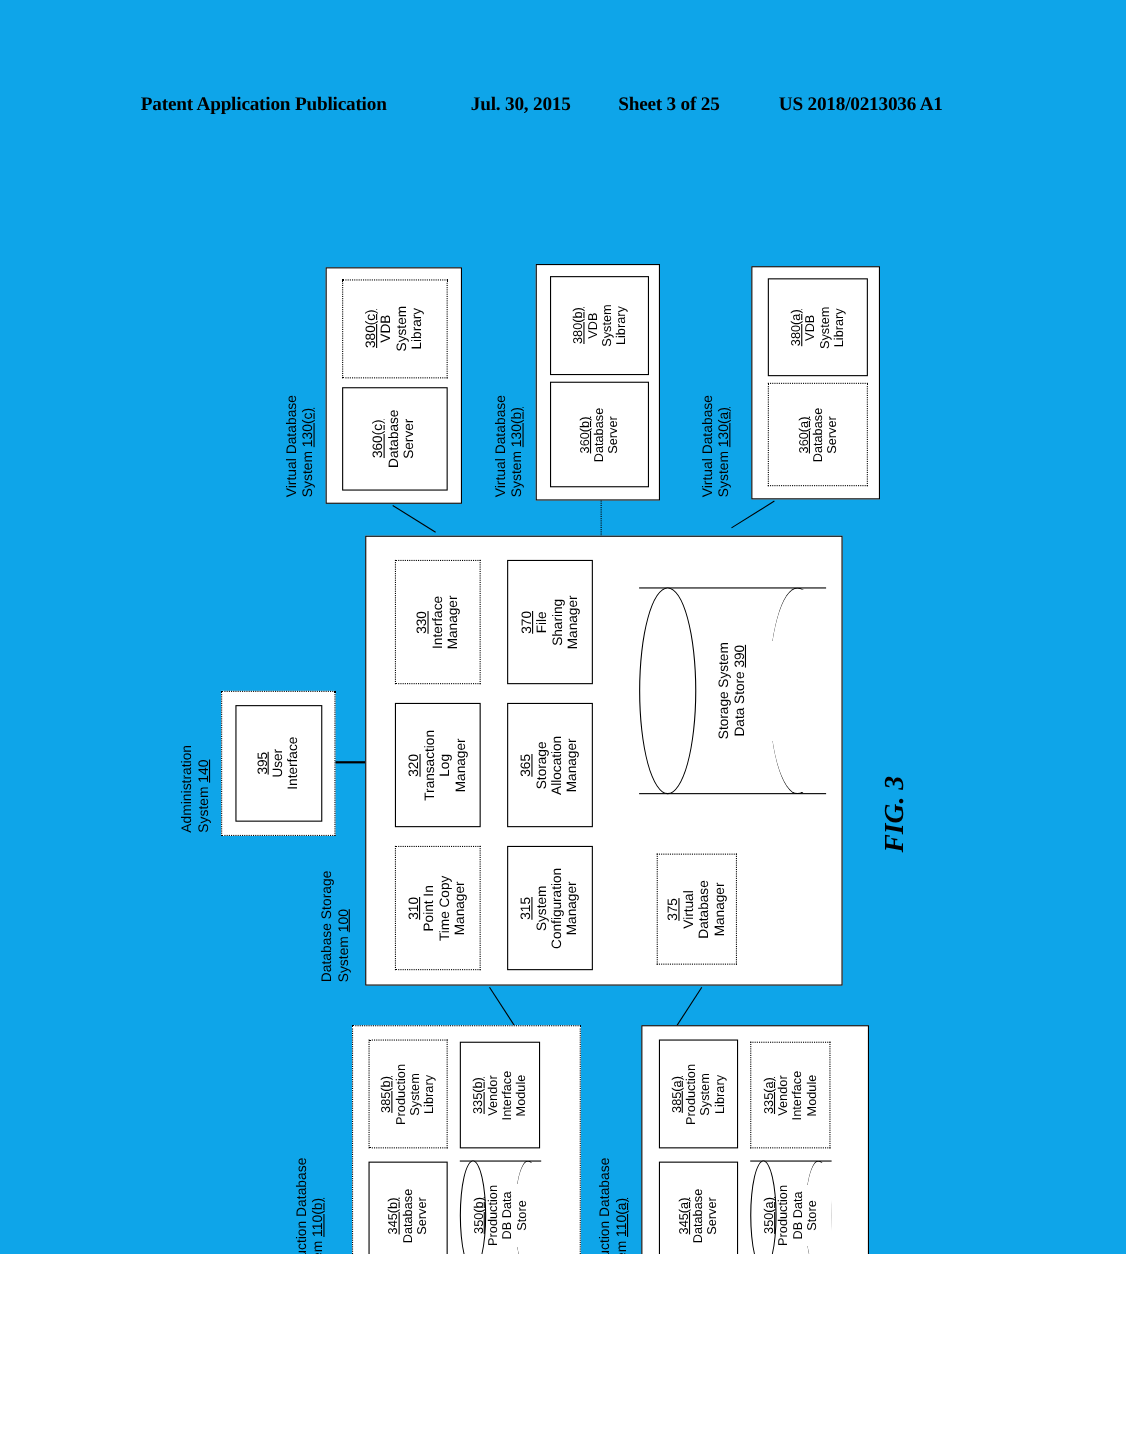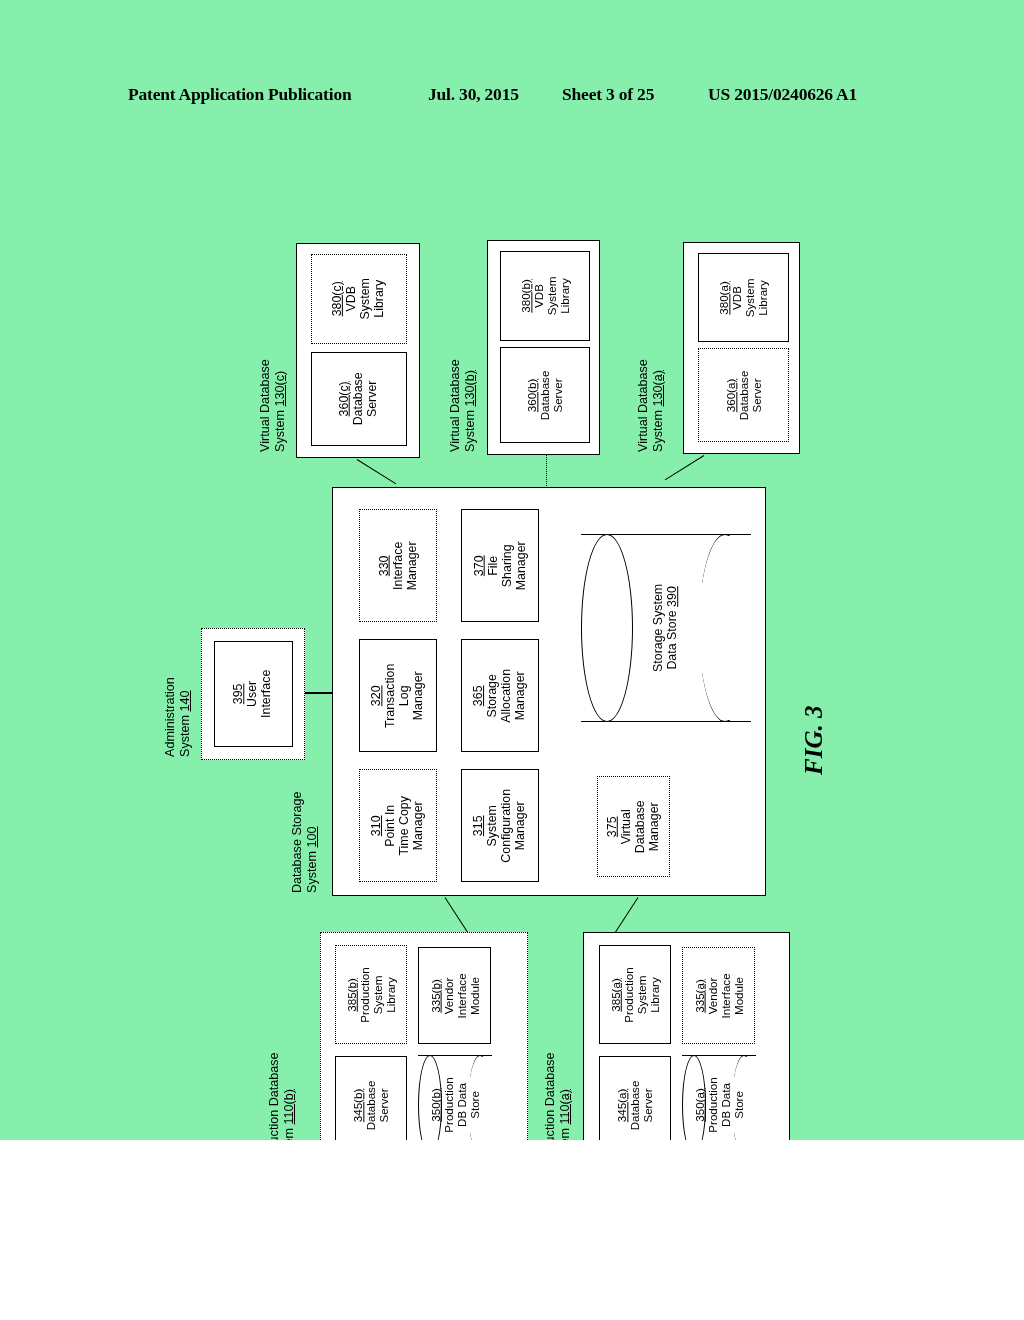--- a/index.html
+++ b/index.html
@@ -4,21 +4,21 @@
 <style>
   html, body {
     margin: 0;
     padding: 0;
     background: #ffffff;
   }
   #page {
     position: relative;
     width: 1024px;
     height: 1140px;
-    background: #86efac;
+    background: #0ea5e9;
     font-family: "Liberation Sans", sans-serif;
     color: #000000;
     overflow: hidden;
   }
 
   
   #pub-header {
     position: absolute;
     top: 84px;
     left: 0;
@@ -143,21 +143,21 @@
 </style>
 </head>
 <body>
 
 <div id="page">
 
   <div id="pub-header">
     <span class="h-item" id="h-pub">Patent Application Publication</span>
     <span class="h-item" id="h-date">Jul. 30, 2015</span>
     <span class="h-item" id="h-sheet">Sheet 3 of 25</span>
-    <span class="h-item" id="h-num">US 2015/0240626 A1</span>
+    <span class="h-item" id="h-num">US 2018/0213036 A1</span>
   </div>
 
   <div id="fig-caption" style="left:800px; top:775px;">FIG. 3</div>
 
   <div class="vlabel" style="left:258px; top:452px;">
     <span>Virtual Database</span><br>
     <span>System </span><span class="u">130(c)</span>
   </div>
   <div class="rbox solid" style="left:296px; top:243px; width:124px; height:215px;">
     <div class="rbox dotted" style="left:14px; top:10px; width:96px; height:90px;">

